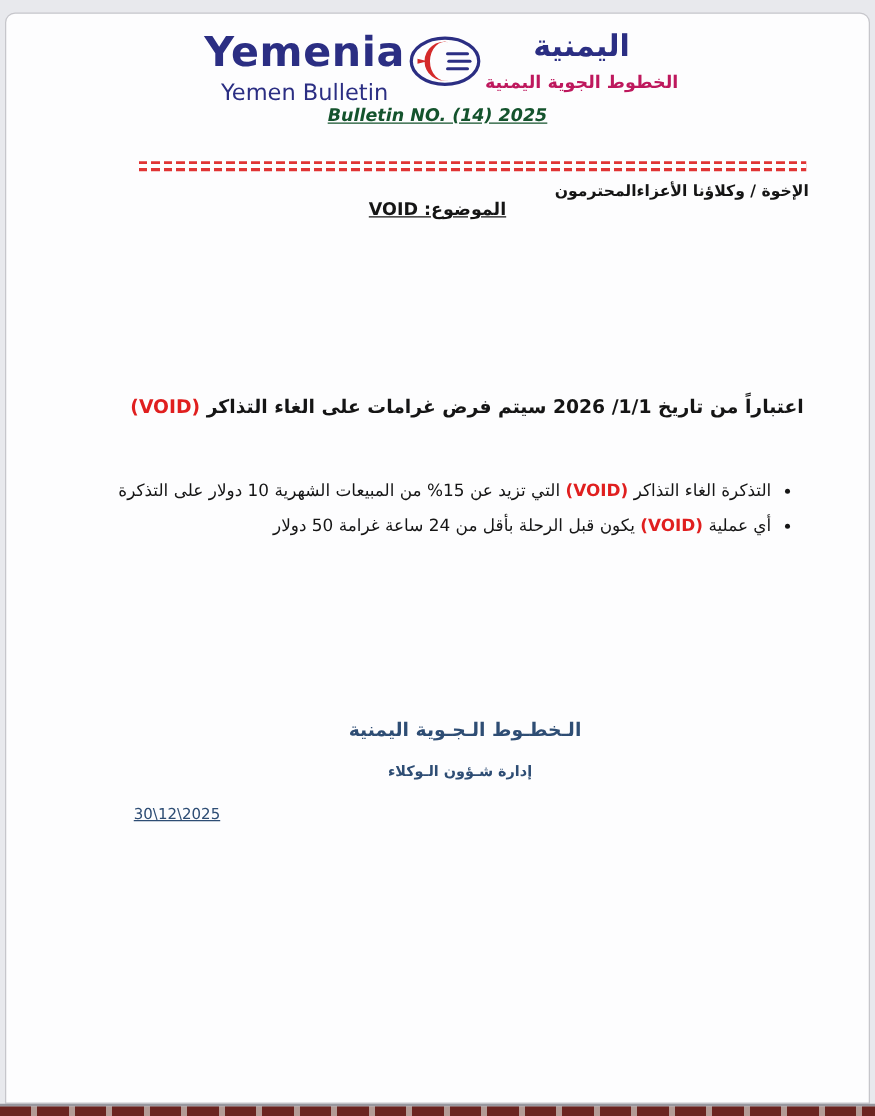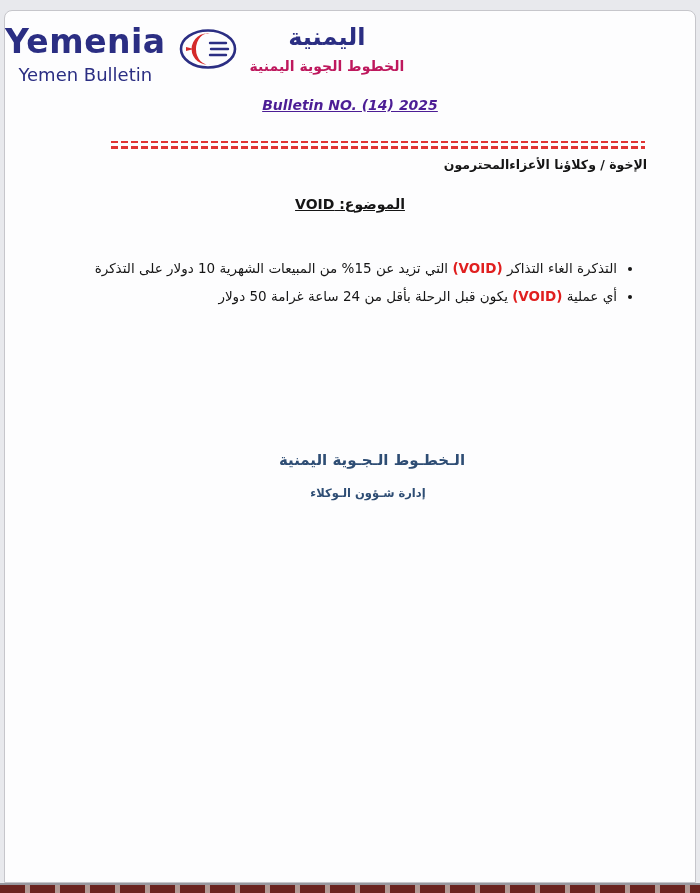--- a/index.html
+++ b/index.html
@@ -21,47 +21,48 @@
     border-radius: 8px 8px 0 0;
     padding-top: 14px;
     display: flex;
     flex-direction: column;
     overflow: hidden;
   }
 
   
   .logo-row {
     display: flex;
+    justify-content: center;
     align-items: flex-start;
-    gap: 12px;
+    gap: 2px;
     color: #2b2e83;
+    margin-left: 6px;
   }
   .logo-col-en { text-align: center; }
   .brand-en {
     font-size: 33px; font-weight: bold;
     letter-spacing: 0.5px; line-height: 1.0;
     color: #2b2e83;
   }
   .tagline-en { font-size: 18px; margin-top: 6px; color: #2b2e83; }
   .logo-emblem { margin-top: 2px; }
   .logo-col-ar { text-align: center; direction: rtl; }
   .brand-ar {
     font-size: 24px; font-weight: bold; line-height: 1.0;
     color: #2b2e83;
   }
   .tagline-ar { font-size: 14px; font-weight: bold; margin-top: 9px; color: #be185d; }
 
   
   .bulletin {
-    margin-top: 12px;
     text-align: center;
     font-size: 14px;
     font-weight: bold;
     font-style: italic;
-    color: #4c1d95;
+    color: #14532d;
     text-decoration: underline;
   }
 
   
   .separator {
     margin: 28px 50px 0 106px;
     height: 8px;
     background-image:
       linear-gradient(180deg, rgba(255,255,255,0) 0 2.5px, #fdfdfe 2.5px 5.5px, rgba(255,255,255,0) 5.5px 8px),
       repeating-linear-gradient(90deg, #e03434 0 7px, rgba(0,0,0,0) 7px 10px);
@@ -76,21 +77,20 @@
     padding: 0 48px 0 0;
     font-weight: bold;
     font-size: 12.5px;
     color: #151515;
   }
   .greeting-left { margin-left: 470px; white-space: nowrap; }
   .greeting-right { white-space: nowrap; }
 
   
   .subject {
-    margin-top: 24px;
     text-align: center;
     direction: rtl;
     font-weight: bold;
     font-size: 14px;
     color: #151515;
     text-decoration: underline;
   }
 
   
   .heading {
@@ -185,30 +185,34 @@
 
     <div class="separator"></div>
 
     <div class="greeting-row">
       <span class="greeting-right">الإخوة / وكلاؤنا الأعزاء</span>
       <span class="greeting-left">المحترمون</span>
     </div>
 
     <div class="subject">الموضوع: VOID</div>
 
+    <div class="heading">
+      <span>اعتباراً من تاريخ 1/1/ 2026 سيتم فرض غرامات على الغاء التذاكر </span><span class="void-red">(VOID)</span>
+    </div>
 
     <ul class="bullets">
       <li>
         <span>التذكرة الغاء التذاكر </span><span class="void-red">(VOID)</span><span> التي تزيد عن 15% من المبيعات الشهرية 10 دولار على التذكرة</span>
       </li>
       <li>
         <span>أي عملية </span><span class="void-red">(VOID)</span><span> يكون قبل الرحلة بأقل من 24 ساعة غرامة 50 دولار</span>
       </li>
     </ul>
 
     <div class="sig-company">الـخطـوط الـجـوية اليمنية</div>
     <div class="sig-dept">إدارة شـؤون الـوكلاء</div>
 
+    <div class="doc-date">30\12\2025</div>
 
   </div>
 
   <div class="bottom-bar"></div>
 </div>
 
 </body></html>

